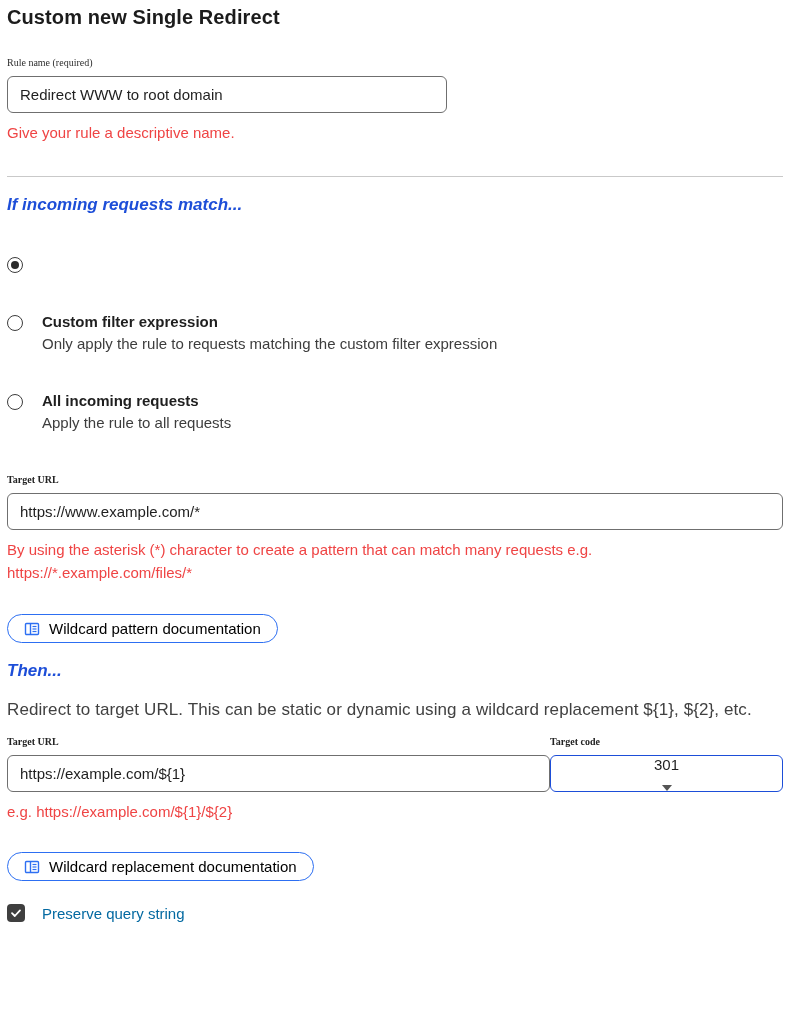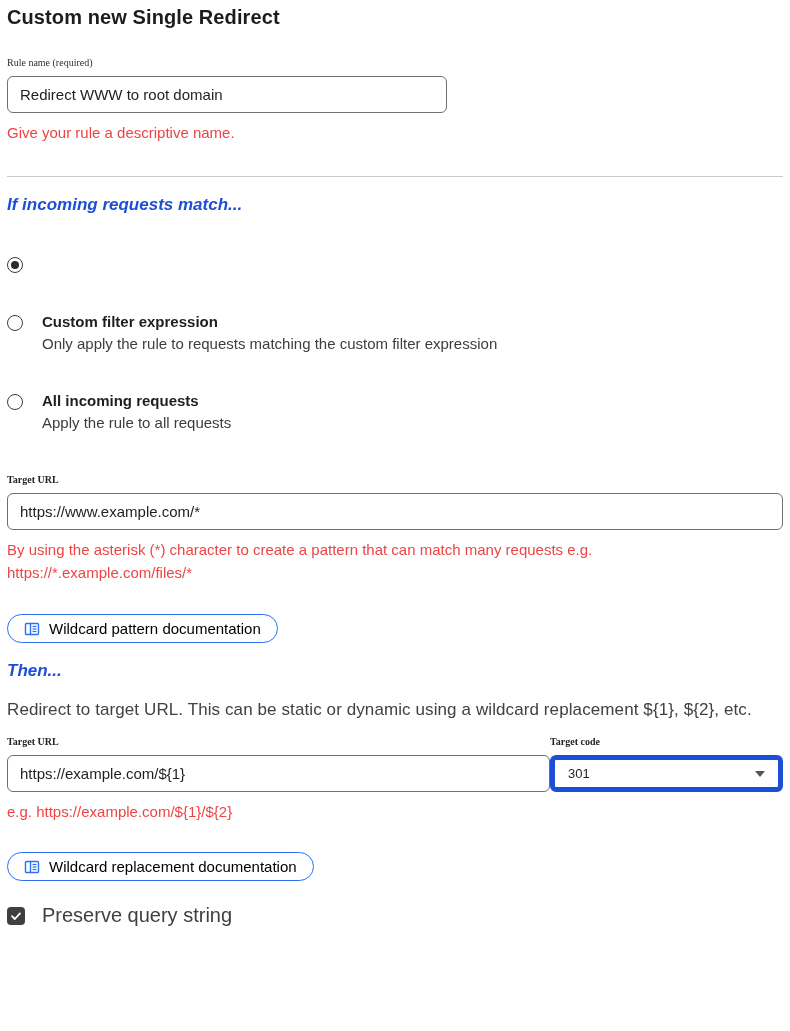--- a/index.html
+++ b/index.html
@@ -133,28 +133,29 @@
   }
   .target-col { width: 543px; }
   .status-col { flex: 1; }
   .target-col .field-label, .status-col .field-label { margin-top: 0; }
 
   .select-box {
     display: flex;
     align-items: center;
     justify-content: space-between;
     height: 37px;
-    border: 5px solid #1d4ed8;
+    border: 1px solid #1d4ed8;
     border-radius: 6px;
     padding: 0 13px;
     margin-top: 8px;
-    font-size: 13px;
+    font-size: 15px;
     color: #1f1f1f;
     background: #fff;
     cursor: pointer;
+    flex-direction: column;
   }
   .select-caret {
     width: 0; height: 0;
     border-left: 5px solid transparent;
     border-right: 5px solid transparent;
     border-top: 6px solid #555555;
   }
 
   .checkbox-row {
     display: flex;
@@ -166,21 +167,21 @@
   .checkbox {
     flex: 0 0 auto;
     width: 18px;
     height: 18px;
     background: #3f3f3f;
     border-radius: 4px;
     display: flex;
     align-items: center;
     justify-content: center;
   }
-  .checkbox-label { font-size: 20px; color: #404040; }
+  .checkbox-label { font-size: 15px; color: #0369a1; }
 </style>
 </head>
 <body>
 
 <div class="container">
 
   <h1 class="page-title">Custom new Single Redirect</h1>
 
   <div class="field-label">Rule name (required)</div>
   <input type="text" class="text-input rule-name-input" value="Redirect WWW to root domain" style="">

